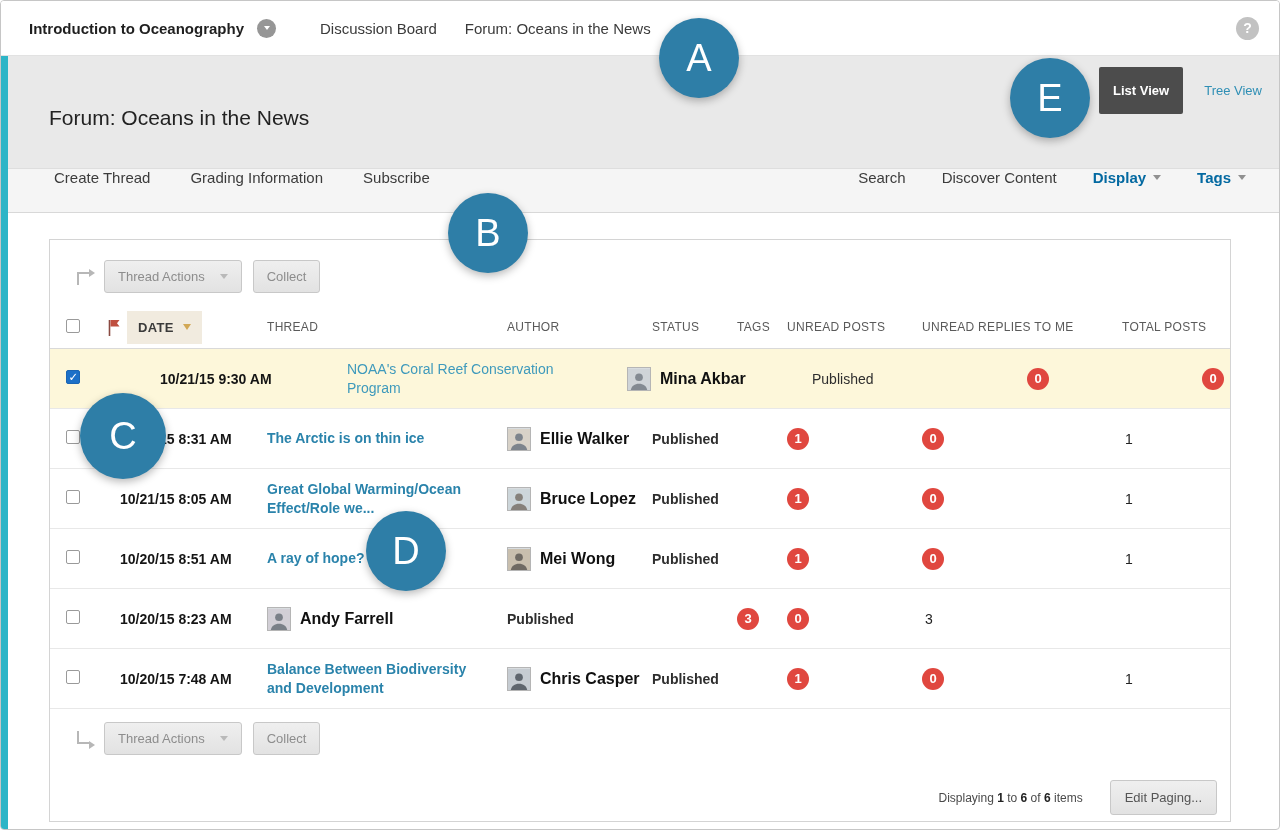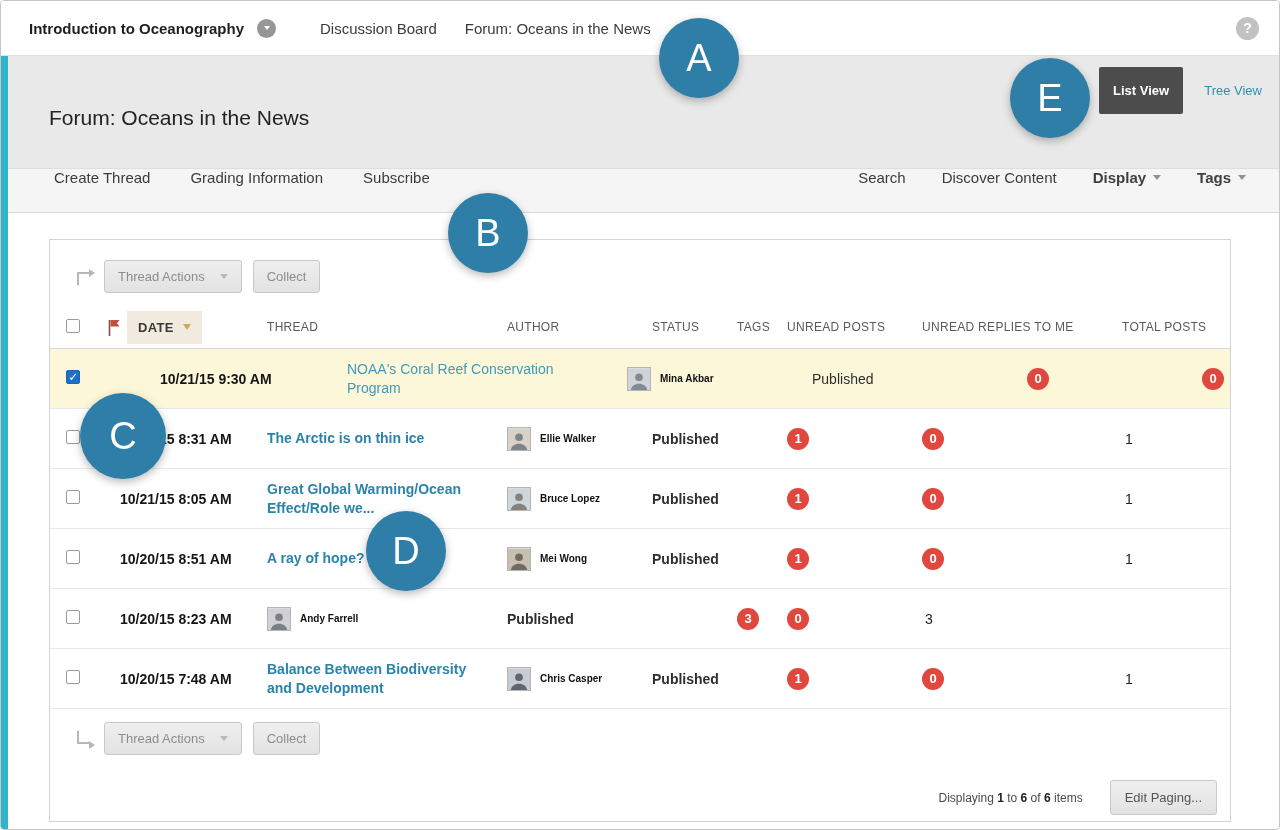--- a/index.html
+++ b/index.html
@@ -32,21 +32,21 @@
     padding:16px 14px; border-radius:2px; cursor:pointer; }
   .link-treeview { color:#2f8fb5; font-size:13px; margin-left:21px; cursor:pointer; }
   .page-title { position:absolute; left:48px; top:50px; font-size:21px; color:#222; font-weight:normal; margin:0; }
 
   
   .action-bar { height:45px; background:#f5f5f5; border-top:1px solid #dedede; border-bottom:1px solid #d8d8d8;
     display:flex; align-items:flex-start; padding:0 33px 0 53px; }
   .ab-left { display:flex; gap:40px; }
   .ab-right { margin-left:auto; display:flex; gap:36px; align-items:center; }
   .ab-link { font-size:15px; color:#3c3c3c; cursor:pointer; }
-  .ab-strong { font-weight:bold; color:#404040; display:inline-flex; align-items:center; gap:7px; cursor:pointer; }
+  .ab-strong { font-weight:bold; color:#0369a1; display:inline-flex; align-items:center; gap:7px; cursor:pointer; }
 
   
   .tri { display:inline-block; width:0; height:0;
     border-left:4px solid transparent; border-right:4px solid transparent; border-top:5px solid #909090; }
   .tri-white { border-left-width:3.5px; border-right-width:3.5px; border-top-width:4.5px; border-top-color:#fff; }
   .tri-light { border-top-color:#b9b9b9; }
   .sort-tri { display:inline-block; width:0; height:0;
     border-left:4.5px solid transparent; border-right:4.5px solid transparent; border-top:6px solid #d2a855; }
   .arr { position:relative; width:17px; height:17px; display:inline-block; }
   .arr-top::before { content:""; position:absolute; left:1px; top:4px; width:11px; height:11px;
@@ -78,21 +78,21 @@
   .trow.selected { background:#fdf7da;gap:40px; }
   .checkbox { width:14px; height:14px; border:1px solid #9a9a9a; border-radius:2px; background:#fff;
     display:inline-block; position:relative; margin-left:16px; cursor:pointer; }
   .checkbox.checked { background:#1c70c8; border-color:#1a65b4; }
   .checkbox.checked::after { content:"✓"; position:absolute; left:1.5px; top:-1.5px;
     color:#fff; font-size:11.5px; font-weight:bold; }
   .flag-btn { display:inline-flex; cursor:pointer; }
   .cell-date { padding-left:26px; font-weight:600; color:#151515; }
   .tlink { color:#2a83ab; font-weight:bold; line-height:1.35; display:inline-block; padding-right:16px; cursor:pointer; text-decoration:none; }
   .trow:not(.unread) .tlink { font-weight:normal; color:#3f9abc; }
-  .cell-author { display:flex; align-items:center; gap:9px; font-weight:bold; font-size:10px; color:#101010; }
+  .cell-author { display:flex; align-items:center; gap:9px; font-weight:bold; font-size:16px; color:#101010; }
   .avatar { width:24px; height:24px; border:1px solid #b5b5b5; display:inline-flex; overflow:hidden; background:#d8dcdf; }
   .cell-status { color:#2e2e2e; }
   .trow.unread .cell-status { font-weight:bold; }
   .badge { width:22px; height:22px; border-radius:50%; background:#e0473f; color:#fff;
     font-size:13px; font-weight:bold; display:inline-flex; align-items:center; justify-content:center; cursor:pointer; }
   .cell-total { padding-left:3px; }
 
   
   .panel-footer { display:flex; justify-content:flex-end; align-items:center; gap:27px; padding:12px 13px 0 0; }
   .displaying { font-size:12px; color:#4a4a4a; }

